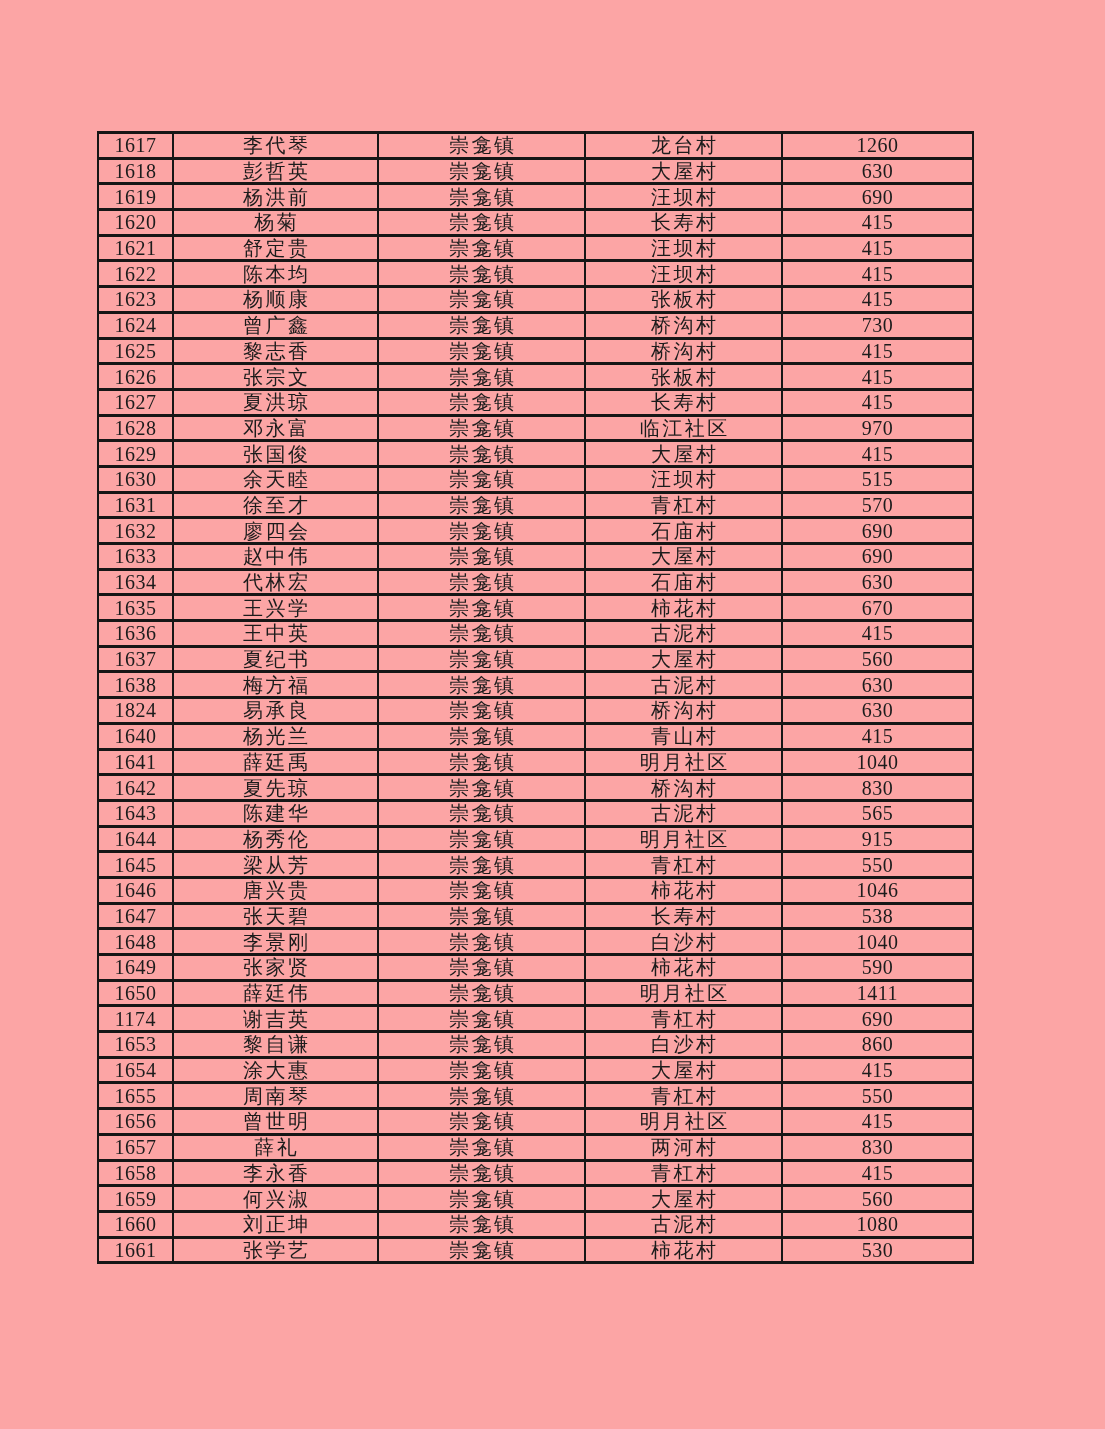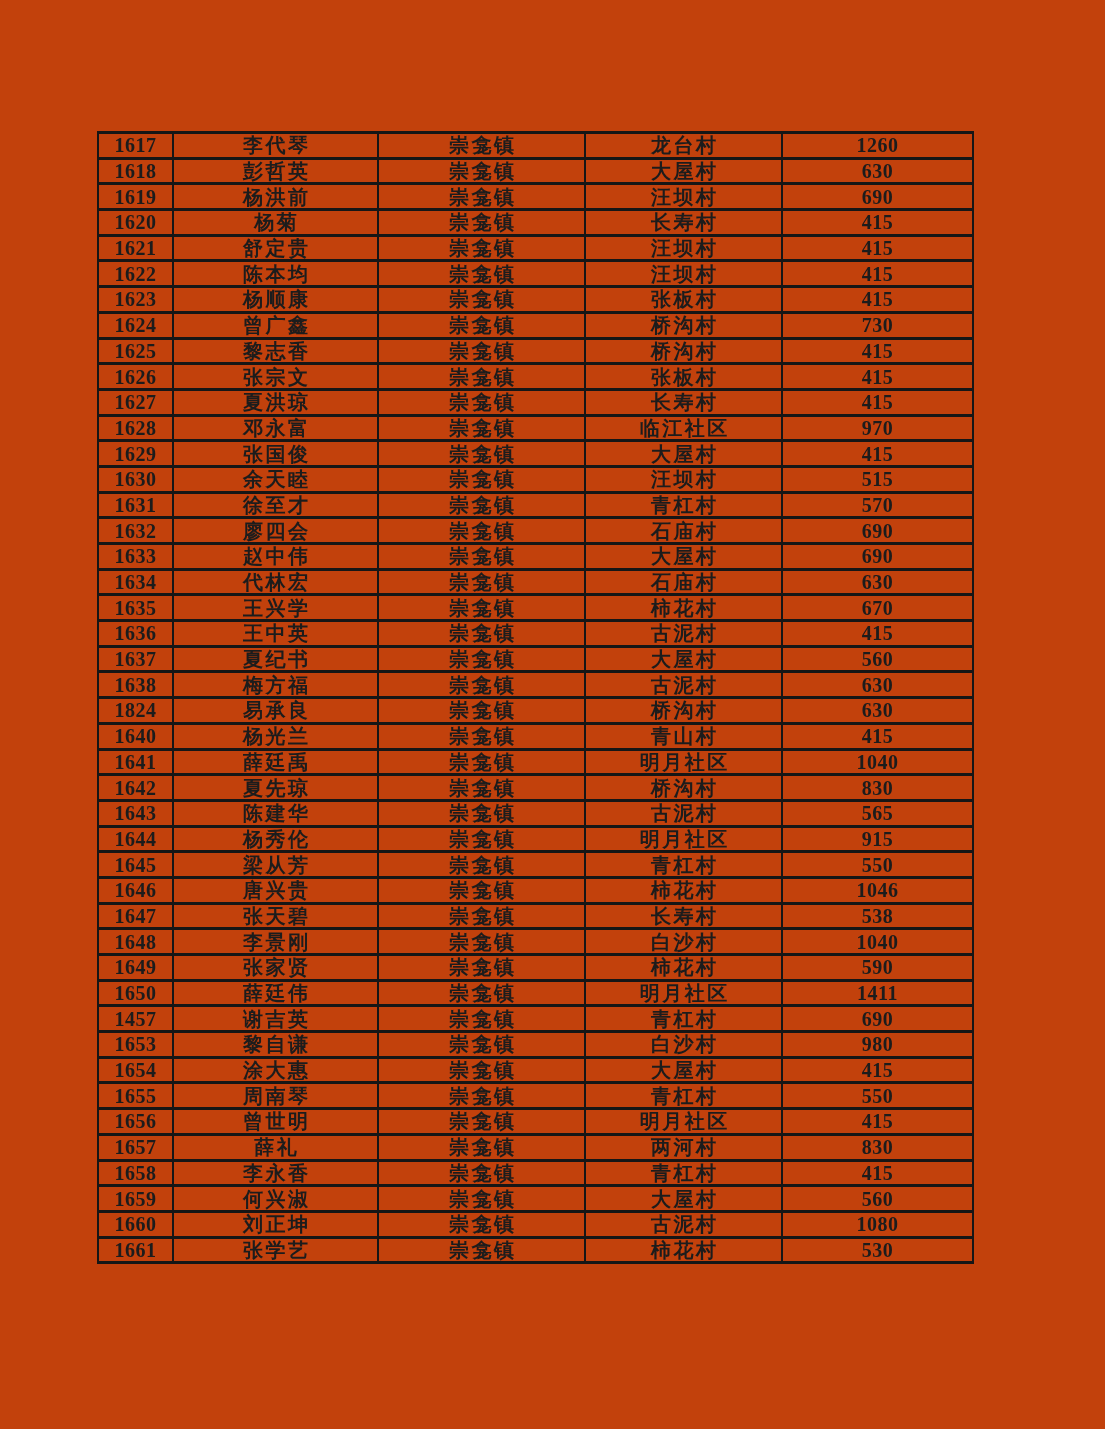--- a/index.html
+++ b/index.html
@@ -10,22 +10,21 @@
   body {
     width: 1105px;
     height: 1429px;
     position: relative;
     font-family: "Liberation Serif", "DejaVu Serif", serif;
     color: #1c1c1c;
   }
   .page {
     position: absolute;
     inset: 0;
-    background: #c2410c;
-    font-weight: bold;
+    background: #fca5a5;
   }
   table.data-table {
     position: absolute;
     left: 97px;
     top: 131px;
     width: 875px;
     border-collapse: collapse;
     table-layout: fixed;
   }
   table.data-table td {
@@ -296,32 +295,32 @@
           <td class="col-amount">590</td>
         </tr>
         <tr>
           <td class="col-id">1650</td>
           <td class="col-name">薛廷伟</td>
           <td class="col-town">崇龛镇</td>
           <td class="col-village">明月社区</td>
           <td class="col-amount">1411</td>
         </tr>
         <tr>
-          <td class="col-id">1457</td>
+          <td class="col-id">1174</td>
           <td class="col-name">谢吉英</td>
           <td class="col-town">崇龛镇</td>
           <td class="col-village">青杠村</td>
           <td class="col-amount">690</td>
         </tr>
         <tr>
           <td class="col-id">1653</td>
           <td class="col-name">黎自谦</td>
           <td class="col-town">崇龛镇</td>
           <td class="col-village">白沙村</td>
-          <td class="col-amount">980</td>
+          <td class="col-amount">860</td>
         </tr>
         <tr>
           <td class="col-id">1654</td>
           <td class="col-name">涂大惠</td>
           <td class="col-town">崇龛镇</td>
           <td class="col-village">大屋村</td>
           <td class="col-amount">415</td>
         </tr>
         <tr>
           <td class="col-id">1655</td>

